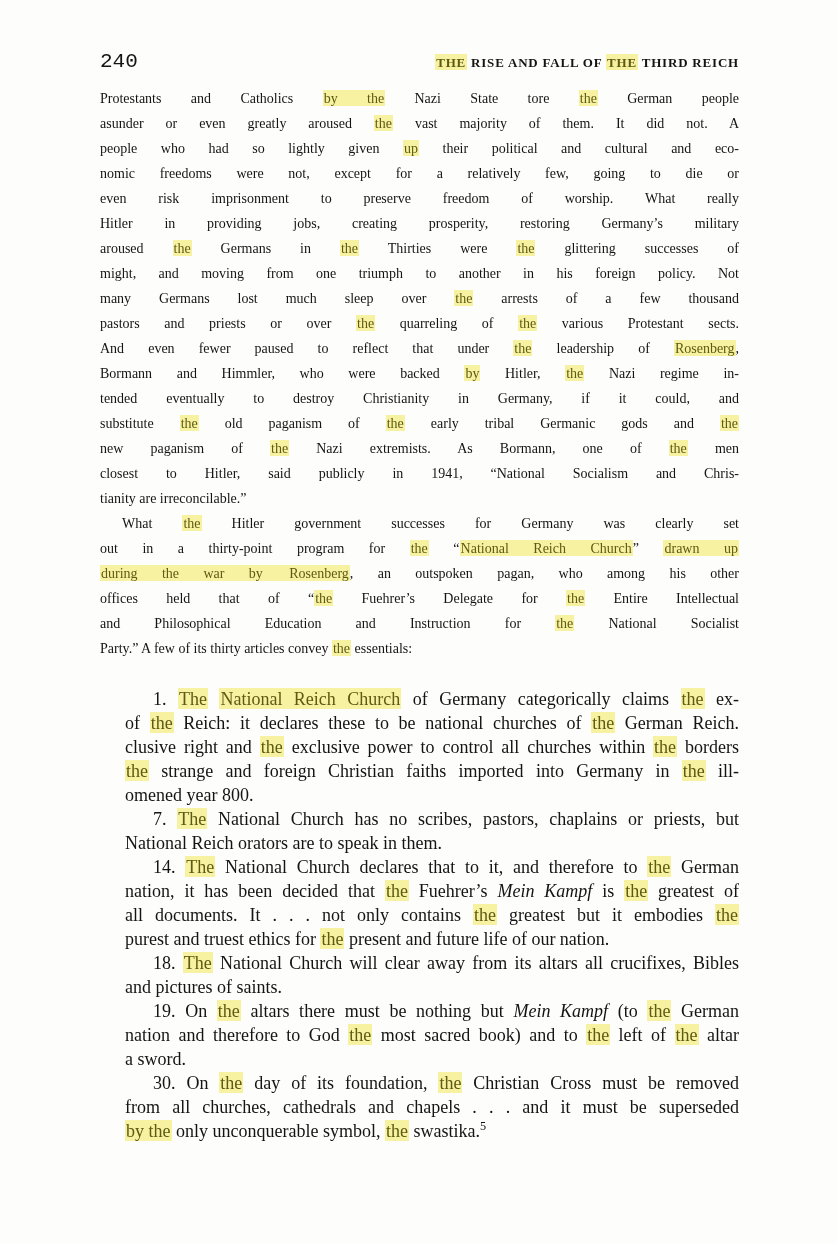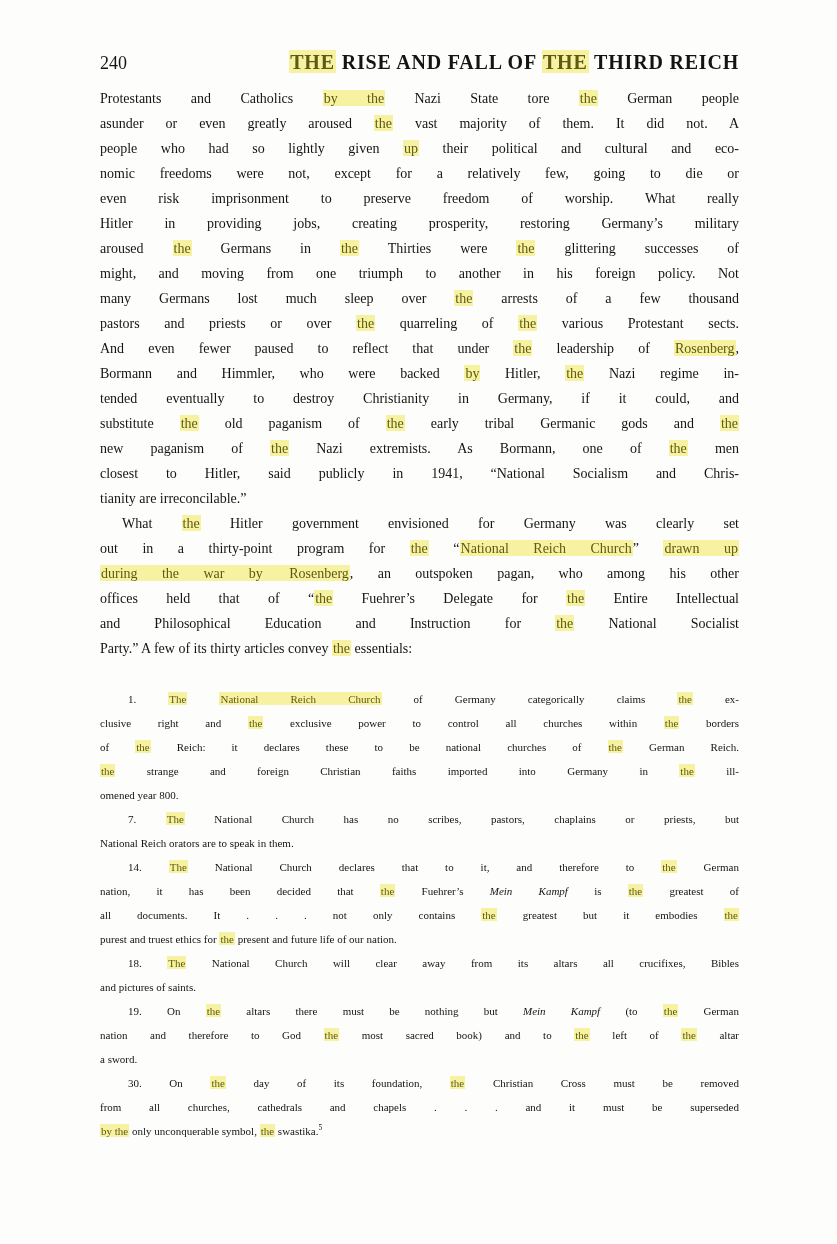--- a/index.html
+++ b/index.html
@@ -10,31 +10,31 @@
     margin:0 auto;
     background:#fdfdfb;
     font-family:"Liberation Serif", serif;
     color:#141414;
     overflow:hidden;
   }
   .header {
     position:absolute; top:50px; left:100px; width:639px;
     display:flex; align-items:baseline;
   }
-  .page-number { font-size:18px; line-height:24px; }
+  .page-number { font-size:21px; line-height:24px;font-family:Liberation Mono, monospace; }
   .running-title {
     margin-left:auto;
-    font-weight:bold; font-size:20px; line-height:24px;
+    font-weight:bold; font-size:13px; line-height:24px;
     letter-spacing:0.8px; white-space:nowrap;
   }
   .text-body {
     position:absolute; top:86px; left:100px; width:639px;
   }
   .block { font-size:14px; line-height:25px; }
-  .block.small { font-size:11px; line-height:24px; }
+  .block.small { font-size:18px; line-height:24px;margin-left:25px; }
   .line {
     text-align:justify; text-align-last:justify;
     height:25px; overflow:hidden;
   }
   .block.small .line { height:24px; }
   .line.end { text-align-last:left; }
   .block.body .line.ind { text-indent:22px; }
   .block.small .line.ind { text-indent:28px; }
   .hl {
     background:var(--hl-bg, #f7f2a2);
@@ -66,31 +66,31 @@
         <div class="line"><span>pastors and priests or over </span><span class="hl">the</span><span> quarreling of </span><span class="hl">the</span><span> various Protestant sects.</span></div>
         <div class="line"><span>And even fewer paused to reflect that under </span><span class="hl">the</span><span> leadership of </span><span class="hl">Rosenberg</span><span>,</span></div>
         <div class="line"><span>Bormann and Himmler, who were backed </span><span class="hl">by</span><span> Hitler, </span><span class="hl">the</span><span> Nazi regime in-</span></div>
         <div class="line"><span>tended eventually to destroy Christianity in Germany, if it could, and</span></div>
         <div class="line"><span>substitute </span><span class="hl">the</span><span> old paganism of </span><span class="hl">the</span><span> early tribal Germanic gods and </span><span class="hl">the</span></div>
         <div class="line"><span>new paganism of </span><span class="hl">the</span><span> Nazi extremists. As Bormann, one of </span><span class="hl">the</span><span> men</span></div>
         <div class="line"><span>closest to Hitler, said publicly in 1941, “National Socialism and Chris-</span></div>
         <div class="line end"><span>tianity are irreconcilable.”</span></div>
       </div>
       <div class="block body">
-        <div class="line ind"><span>What </span><span class="hl">the</span><span> Hitler government envisioned for Germany was clearly set</span></div>
+        <div class="line ind"><span>What </span><span class="hl">the</span><span> Hitler government successes for Germany was clearly set</span></div>
         <div class="line"><span>out in a thirty-point program for </span><span class="hl">the</span><span> “</span><span class="hl">National Reich Church</span><span>” </span><span class="hl">drawn up</span></div>
         <div class="line"><span class="hl">during the war by </span><span class="hl">Rosenberg</span><span>, an outspoken pagan, who among his other</span></div>
         <div class="line"><span>offices held that of “</span><span class="hl">the</span><span> Fuehrer’s Delegate for </span><span class="hl">the</span><span> Entire Intellectual</span></div>
         <div class="line"><span>and Philosophical Education and Instruction for </span><span class="hl">the</span><span> National Socialist</span></div>
         <div class="line end"><span>Party.” A few of its thirty articles convey </span><span class="hl">the</span><span> essentials:</span></div>
       </div>
       <div class="block small" style="margin-top: 26px;">
         <div class="line ind"><span>1. </span><span class="hl">The</span><span> </span><span class="hl">National Reich Church</span><span> of Germany categorically claims </span><span class="hl">the</span><span> ex-</span></div>
+        <div class="line"><span>of </span><span class="hl">the</span><span> Reich: it declares these to be national churches of </span><span class="hl">the</span><span> German Reich.</span></div>
         <div class="line"><span>clusive right and </span><span class="hl">the</span><span> exclusive power to control all churches within </span><span class="hl">the</span><span> borders</span></div>
-        <div class="line"><span>of </span><span class="hl">the</span><span> Reich: it declares these to be national churches of </span><span class="hl">the</span><span> German Reich.</span></div>
       </div>
       <div class="block small">
         <div class="line"><span class="hl">the</span><span> strange and foreign Christian faiths imported into Germany in </span><span class="hl">the</span><span> ill-</span></div>
         <div class="line end"><span>omened year 800.</span></div>
       </div>
       <div class="block small">
         <div class="line ind"><span>7. </span><span class="hl">The</span><span> National Church has no scribes, pastors, chaplains or priests, but</span></div>
         <div class="line end"><span>National Reich orators are to speak in them.</span></div>
       </div>
       <div class="block small">

